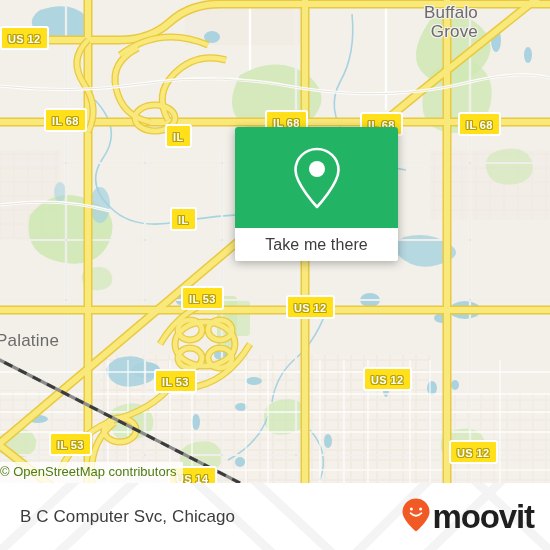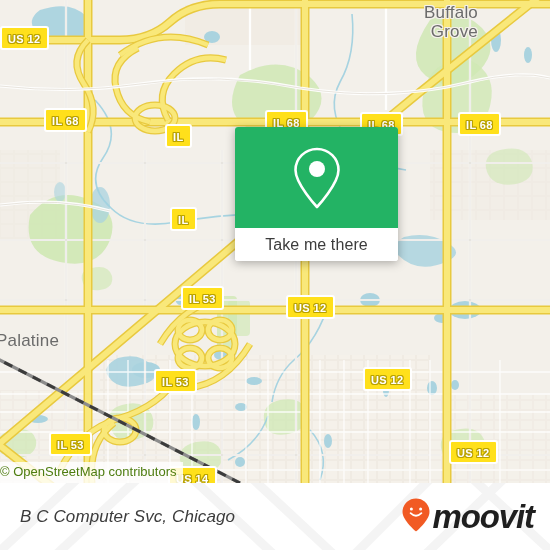--- a/index.html
+++ b/index.html
@@ -120,21 +120,20 @@
   }
 
   
   #footer {
     position: absolute;
     left: 0; top: 483px;
     width: 550px;
     height: 67px;
     background: #ffffff;
     overflow: hidden;
-    font-style: italic;
   }
   #footer-watermark {
     position: absolute;
     left: 0; top: -24px;
     opacity: 1;
   }
   #footer-title {
     position: absolute;
     left: 20px;
     top: 50%;

